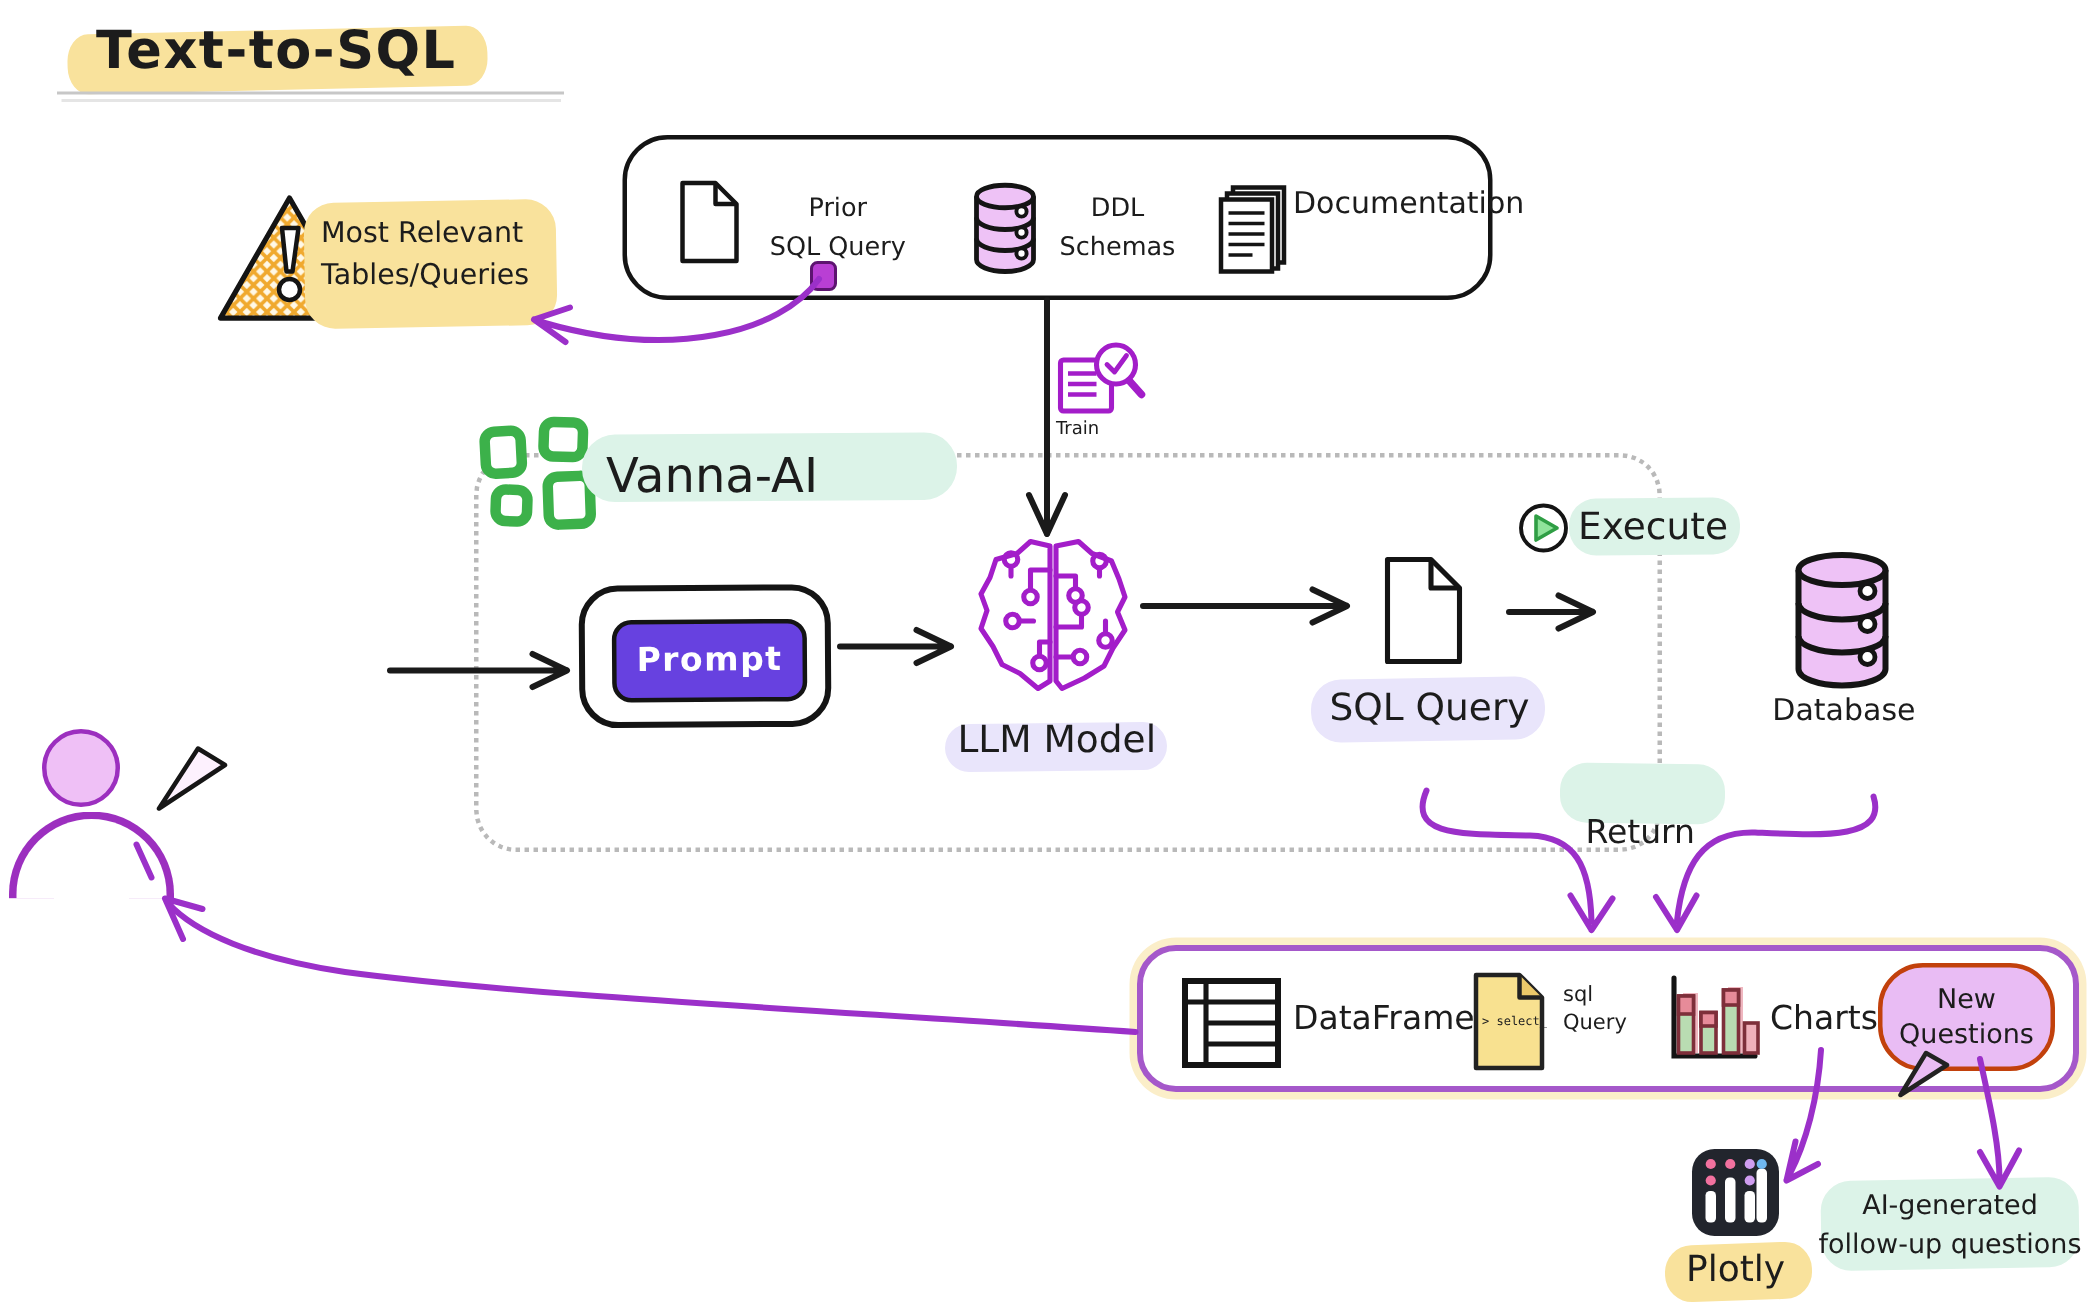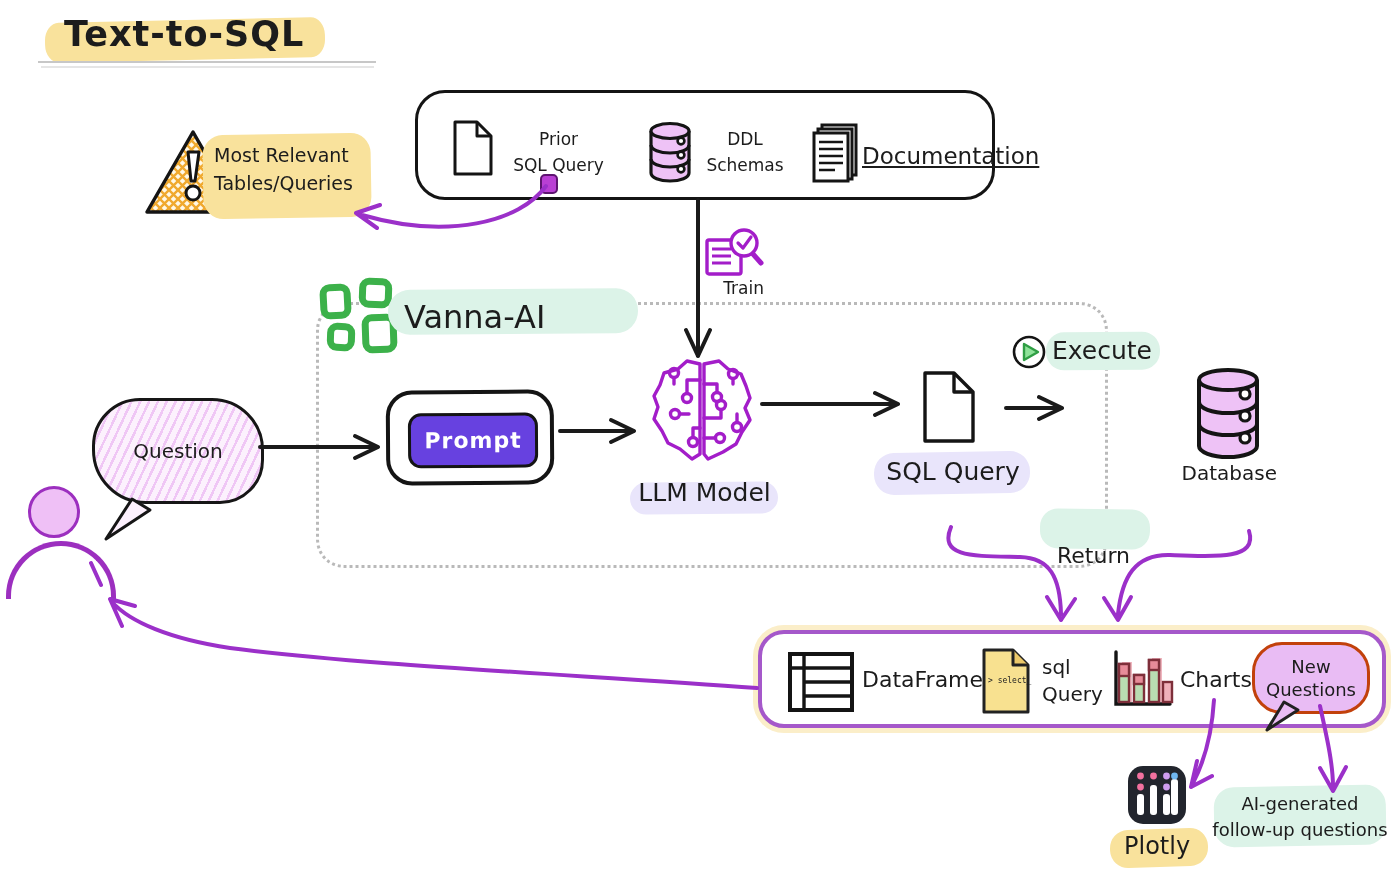--- a/index.html
+++ b/index.html
@@ -33,26 +33,26 @@
   .warn-hl{left:203px;top:134px;width:168px;height:84px;background:var(--highlight-yellow);border-radius:20px;transform:rotate(-1deg);}
   .warn-label{left:214px;top:142px;width:150px;font-size:19px;line-height:1.45;z-index:1;}
 
   
   .top-box{left:415px;top:90px;width:580px;height:110px;border:3.5px solid #141414;border-radius:30px;background:#fff;}
   .tb-icon-doc{left:33px;top:26px;}
   .tb-prior{left:78px;top:34px;width:125px;text-align:center;font-size:17px;line-height:1.5;}
   .tb-icon-db{left:228px;top:28px;}
   .tb-ddl{left:282px;top:34px;width:90px;text-align:center;font-size:17px;line-height:1.5;}
   .tb-icon-stack{left:392px;top:30px;}
-  .tb-docu{left:444px;top:50px;font-size:23px;text-decoration:underline;}
+  .tb-docu{left:444px;top:30px;font-size:20px;}
   .marker{left:540px;top:174px;width:18px;height:20px;background:#b93fd4;border:2.5px solid #5d1470;border-radius:5px;z-index:2;}
 
   
   .train-icon{left:704px;top:227px;}
-  .train-label{left:704px;top:278px;width:60px;text-align:right;font-size:17px;}
+  .train-label{left:704px;top:278px;width:60px;text-align:left;font-size:12px;}
 
   
   .vanna-box{left:316px;top:302px;width:792px;height:266px;border:3px dotted #b9b9b9;border-radius:28px;}
   .vanna-logo{left:318px;top:276px;width:82px;height:78px;}
   .vsq{position:absolute;background:#fff;border:7px solid var(--vanna-green);border-radius:10px;}
   .vsq1{left:2px;top:8px;width:31px;height:35px;transform:rotate(-3deg);}
   .vsq2{left:41px;top:2px;width:33px;height:30px;transform:rotate(2deg);}
   .vsq3{left:9px;top:47px;width:28px;height:28px;transform:rotate(2deg);}
   .vsq4{left:44px;top:38px;width:35px;height:39px;transform:rotate(-2deg);}
   .vanna-hl{left:388px;top:289px;width:250px;height:45px;background:var(--highlight-mint);border-radius:22px;transform:rotate(-0.4deg);}
@@ -95,21 +95,21 @@
   
   .return-hl{left:1040px;top:509px;width:110px;height:40px;background:var(--highlight-mint);border-radius:18px;transform:rotate(0.8deg);}
   .return-label{left:1057px;top:543px;font-size:22px;z-index:1;}
 
   
   .out-box{left:758px;top:630px;width:628px;height:98px;border:4.5px solid #a558ca;border-radius:26px;background:#fff;
     box-shadow:0 0 0 5px var(--outer-box-glow);}
   .ob-table{left:25px;top:17px;}
   .ob-df-label{left:100px;top:33px;font-size:22px;}
   .ob-sqlfile{left:218px;top:13px;}
-  .ob-sqlq-label{left:280px;top:20px;font-size:20px;line-height:1.35;}
+  .ob-sqlq-label{left:280px;top:20px;font-size:14px;line-height:1.35;}
   .ob-chart{left:346px;top:14px;}
   .ob-charts-label{left:418px;top:33px;font-size:22px;text-align:right;}
   .nq-bubble{left:490px;top:8px;width:118px;height:72px;border:3px solid #c2410c;border-radius:30px;background:var(--bubble-fill);
     display:flex;align-items:center;justify-content:center;text-align:center;}
   .nq-label{font-size:18px;line-height:1.3;}
   .nq-tail{left:1262px;top:700px;z-index:3;}
 
   
   .plotly-icon{left:1128px;top:766px;width:58px;height:58px;border-radius:15px;background:var(--plotly-bg);}
   .plotly-hl{left:1110px;top:829px;width:98px;height:38px;background:var(--highlight-yellow);border-radius:18px;transform:rotate(-2deg);}
@@ -185,23 +185,20 @@
   <div class="abs vanna-box"></div>
   <div class="abs vanna-logo">
     <div class="vsq vsq1"></div>
     <div class="vsq vsq2"></div>
     <div class="vsq vsq3"></div>
     <div class="vsq vsq4"></div>
   </div>
   <div class="abs hl vanna-hl"></div>
   <div class="abs vanna-label">Vanna-AI</div>
 
-  <div class="abs q-bubble">
-    <div class="q-label">Question</div>
-  </div>
   <svg class="abs" style="left:98px;top:497px;" width="60" height="46" viewBox="0 0 60 46">
     <path d="M34 2 L8 42 L52 13 Z" fill="#fdf1fe" stroke="#161616" stroke-width="3" stroke-linejoin="round"></path>
   </svg>
   <div class="abs person-head"></div>
   <div class="abs person-body"></div>
 
   <div class="abs prompt-outer">
     <div class="abs prompt-inner">
       <div class="prompt-label">Prompt</div>
     </div>

